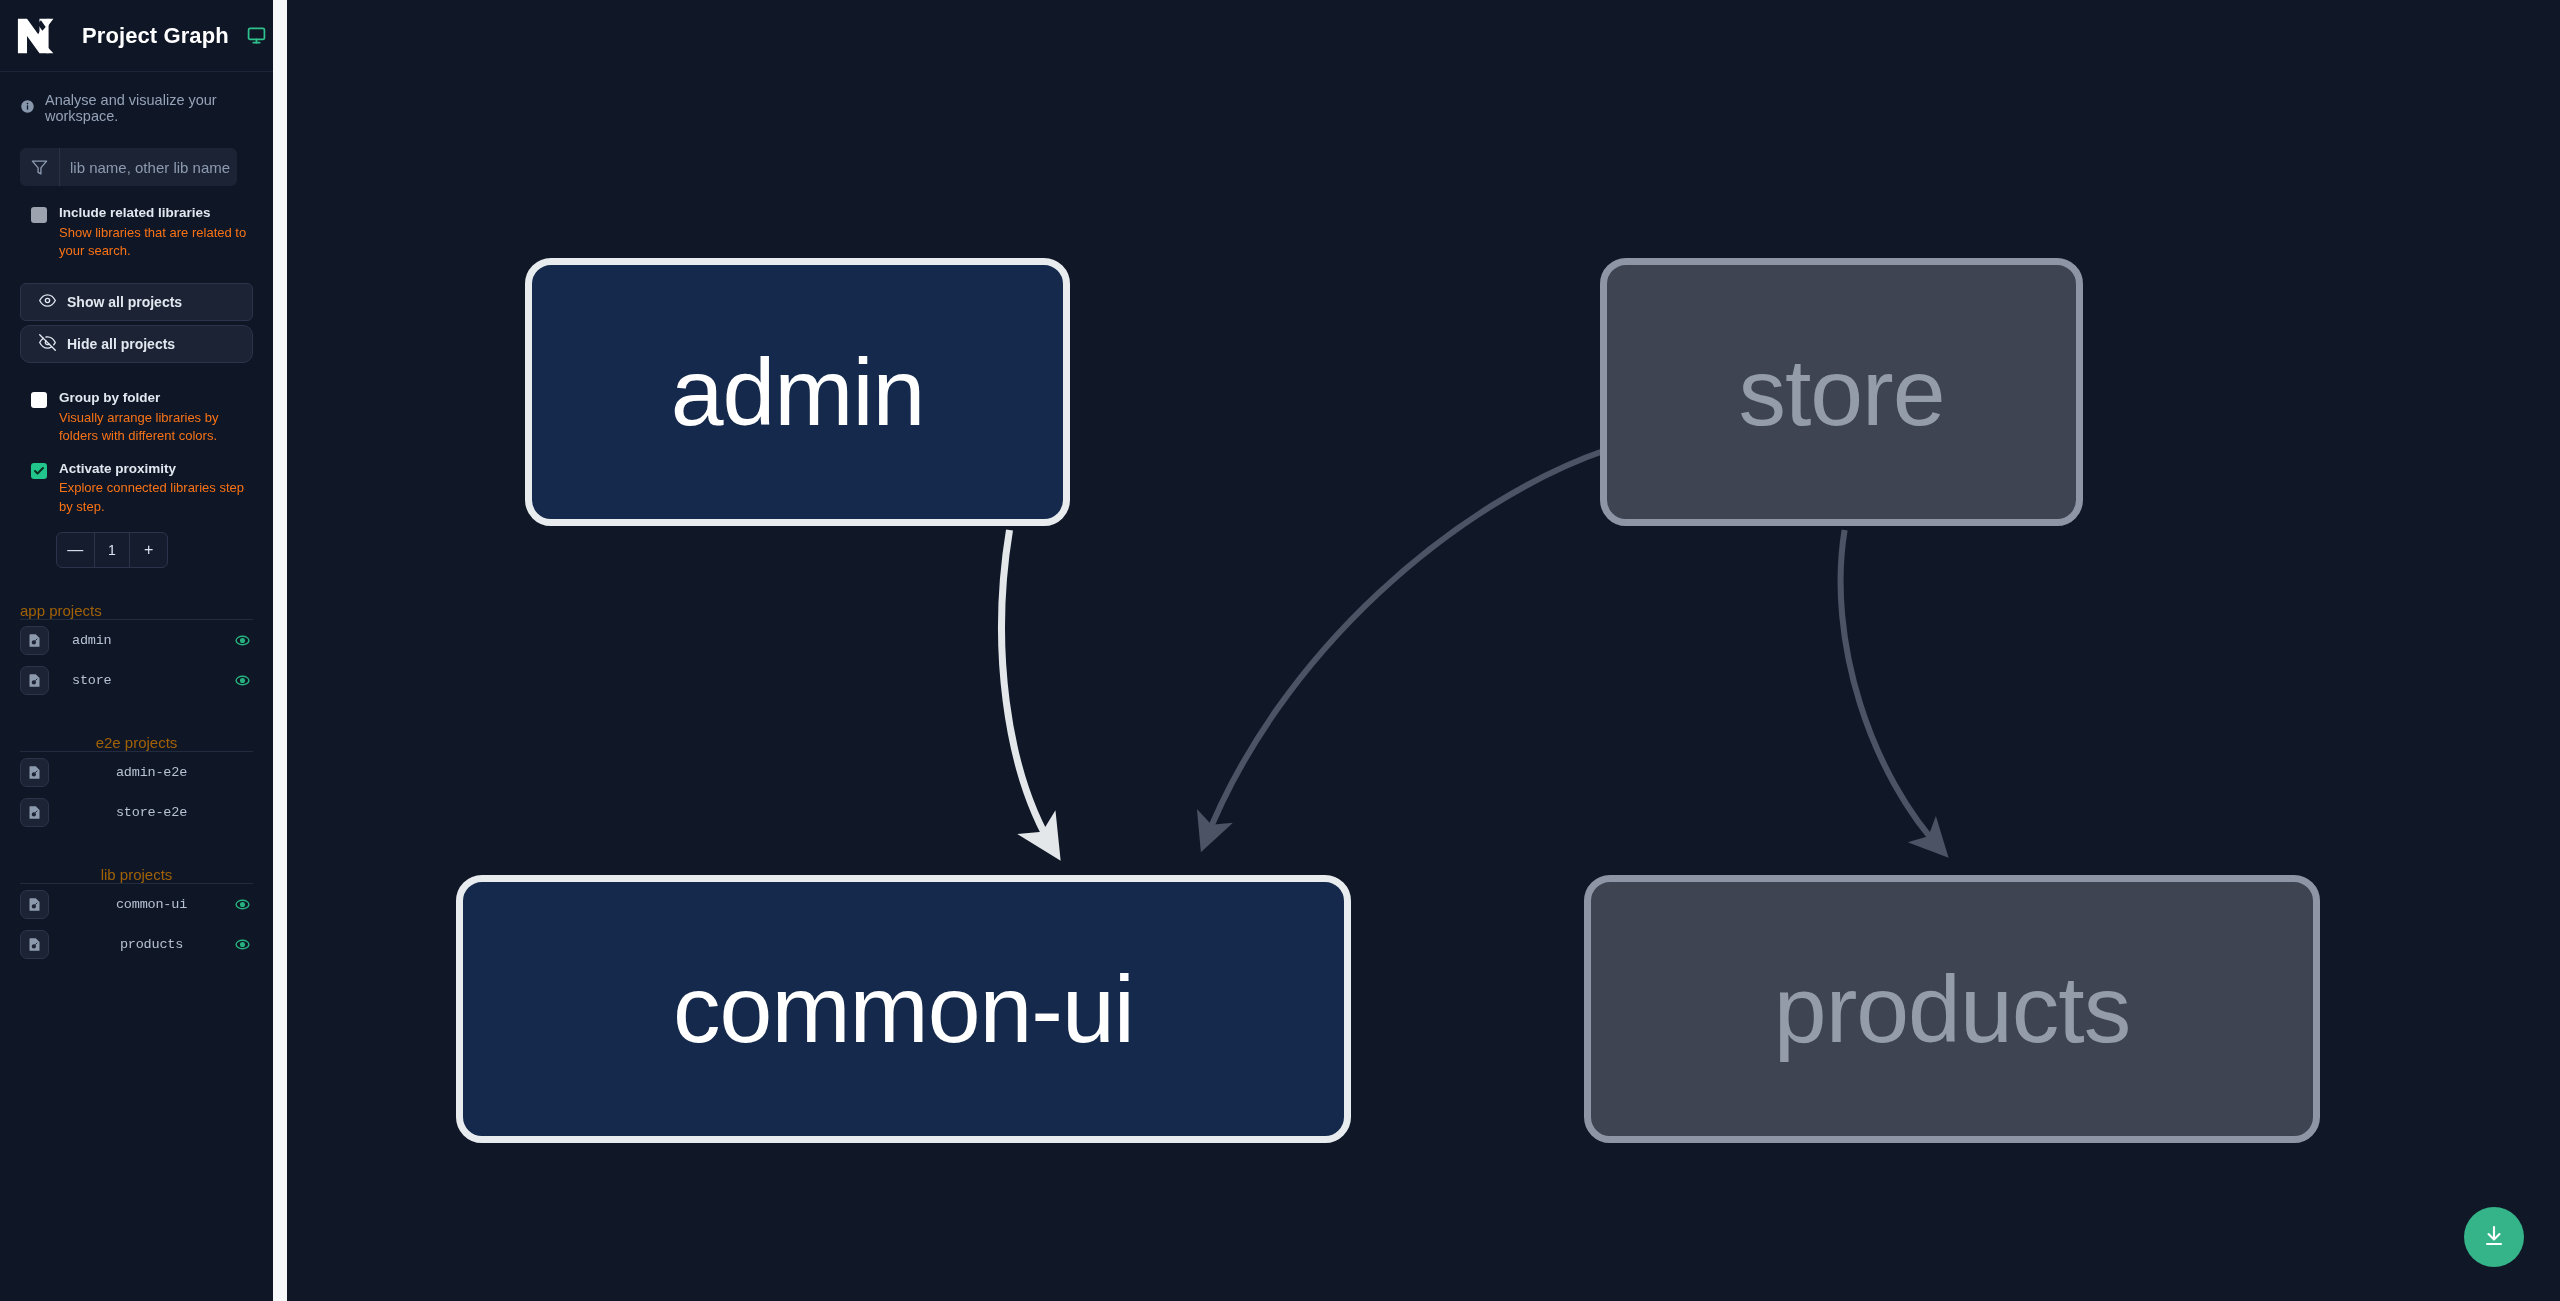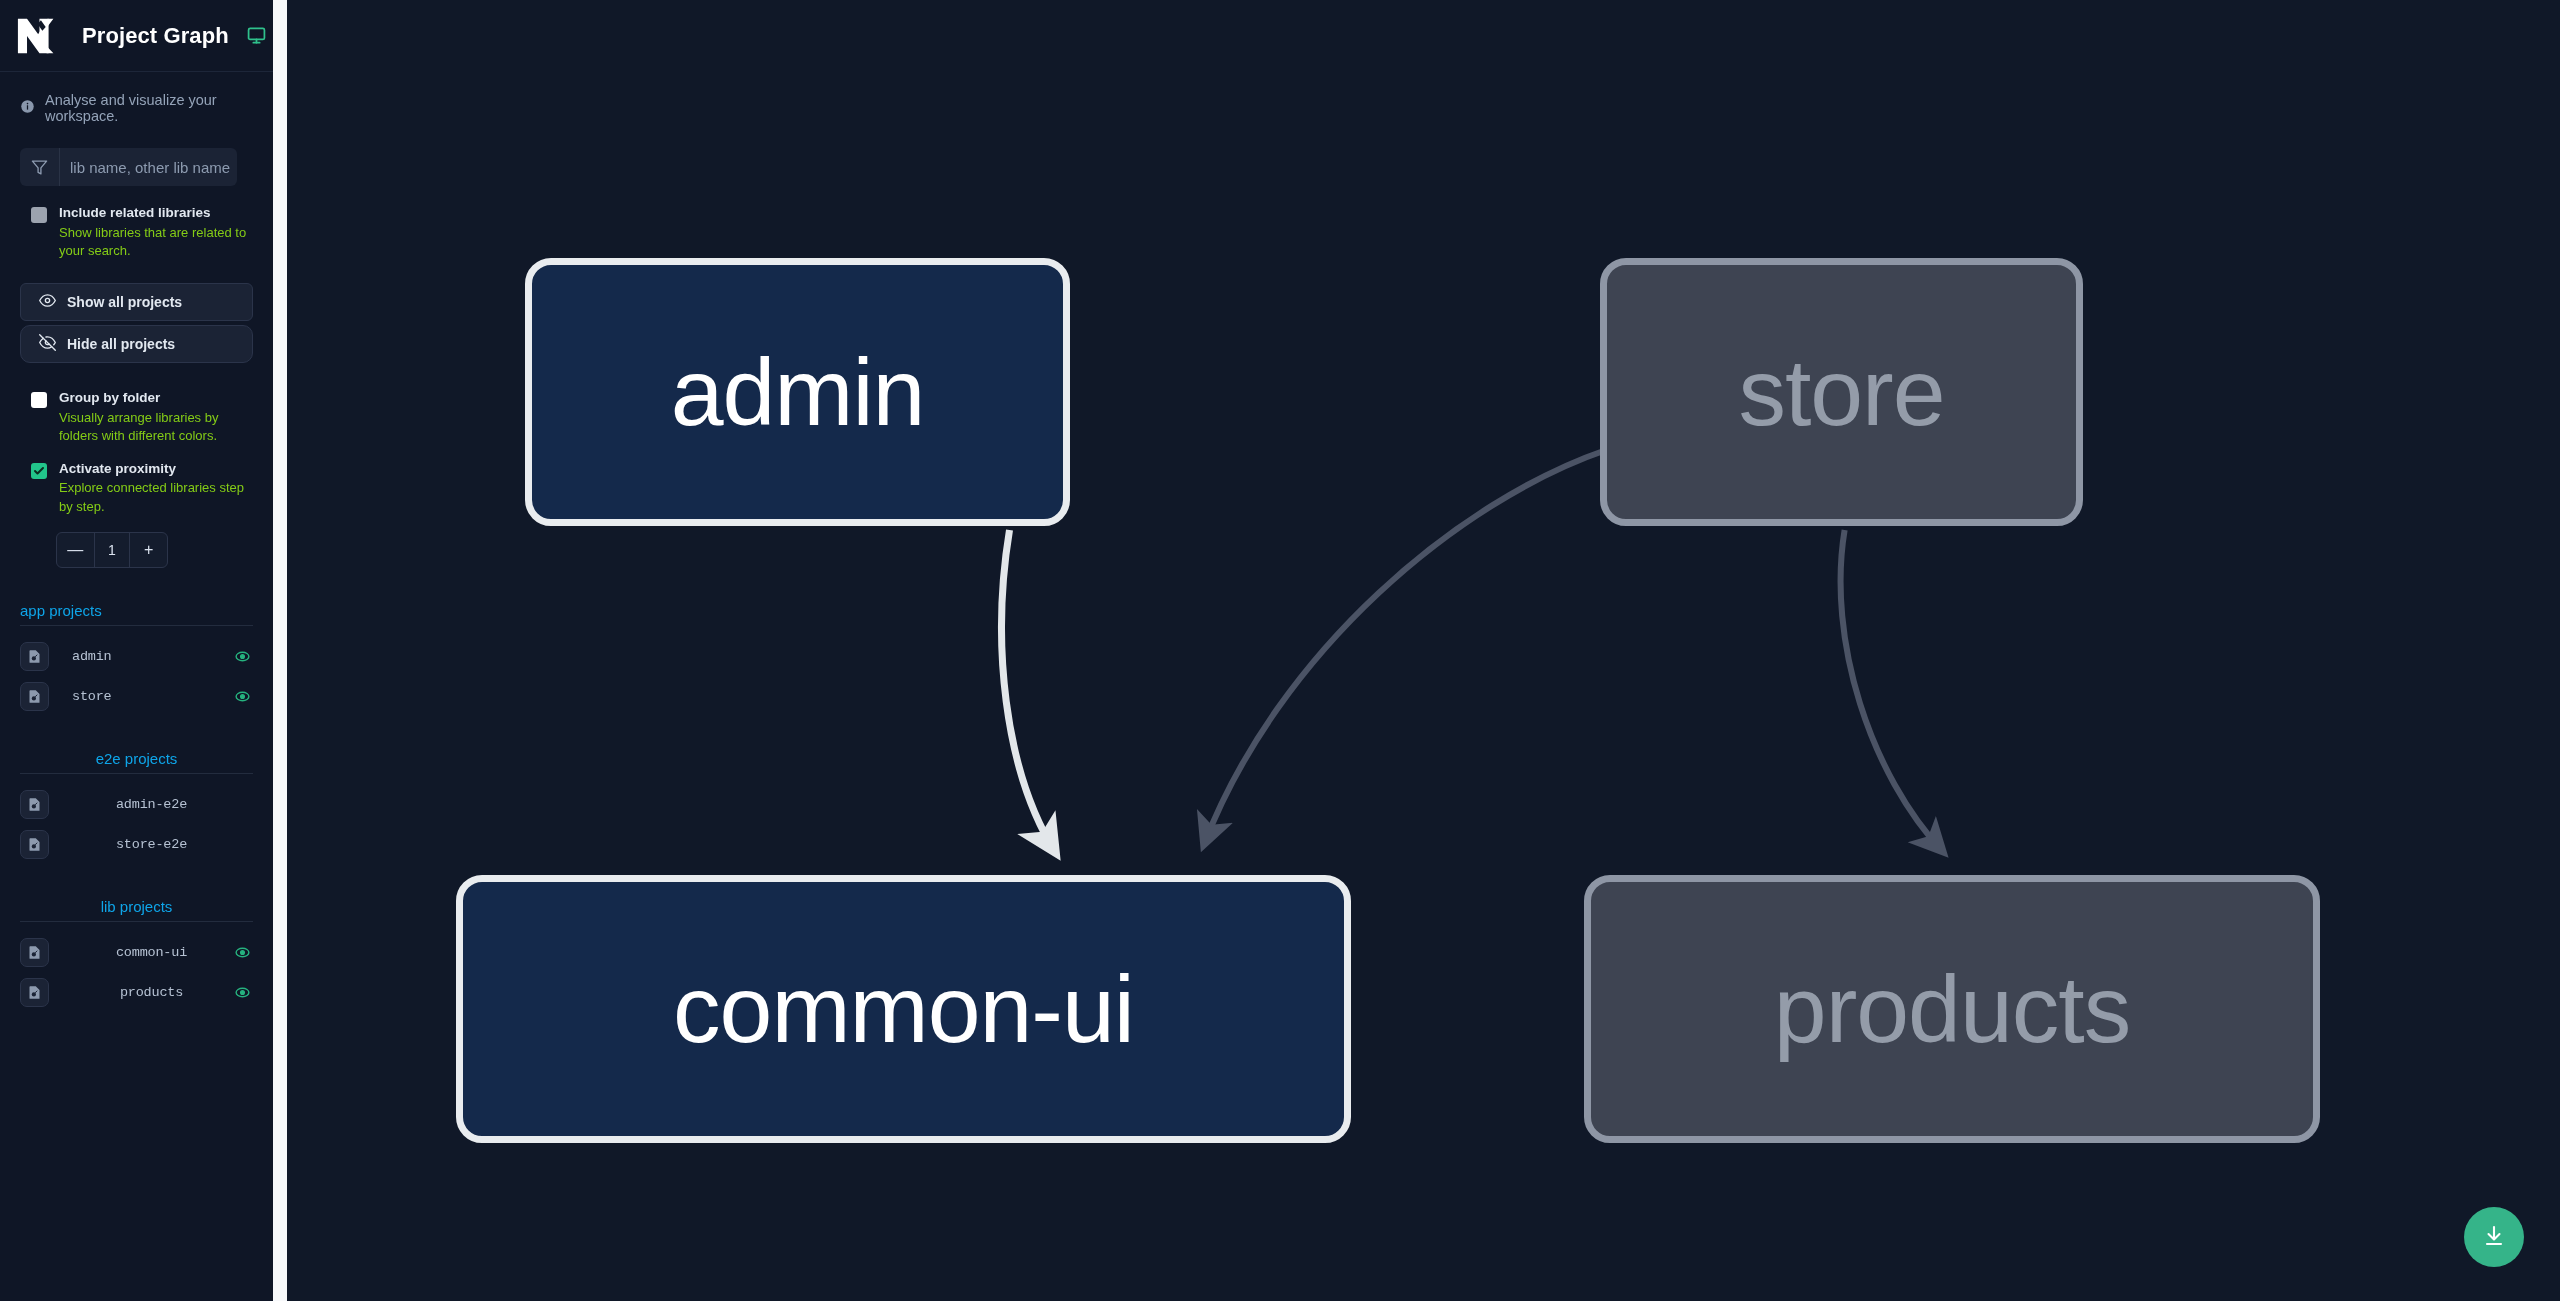--- a/index.html
+++ b/index.html
@@ -112,21 +112,21 @@
   .chk.white { background: #ffffff; }
   .chk.checked { background: #22c58b; display:flex; align-items:center; justify-content:center; }
   .opt-text { display: flex; flex-direction: column; }
   .opt-label {
     color: #e2e8f0;
     font-size: 13.5px;
     font-weight: bold;
     line-height: 1.4;
   }
   .opt-desc {
-    color: #84cc16;
+    color: #f97316;
     font-size: 13px;
     line-height: 1.42;
     margin-top: 1px;
     max-width: 190px;
   }
 
   .sb-btn {
     margin: 0 20px;
     height: 38px;
     background: #1b2335;
@@ -163,25 +163,24 @@
   }
   .stepper .mid {
     border-left: 1px solid #2b344a;
     border-right: 1px solid #2b344a;
     cursor: default;
     font-size: 14px;
   }
 
   .sb-list { padding: 0 20px; margin-top: 34px; }
   .sb-group-title {
-    color: #0ea5e9;
+    color: #a16207;
     font-size: 15px;
-    padding-bottom: 6px;
     border-bottom: 1px solid #232c3e;
-    margin-bottom: 10px;
+    margin-bottom: 0;
   }
   .sb-group + .sb-group { margin-top: 34px; text-align: center; }
   .proj-row {
     display: flex;
     align-items: center;
     height: 40px;
     gap: 0;
     cursor: pointer;
   }
   .proj-icon {

